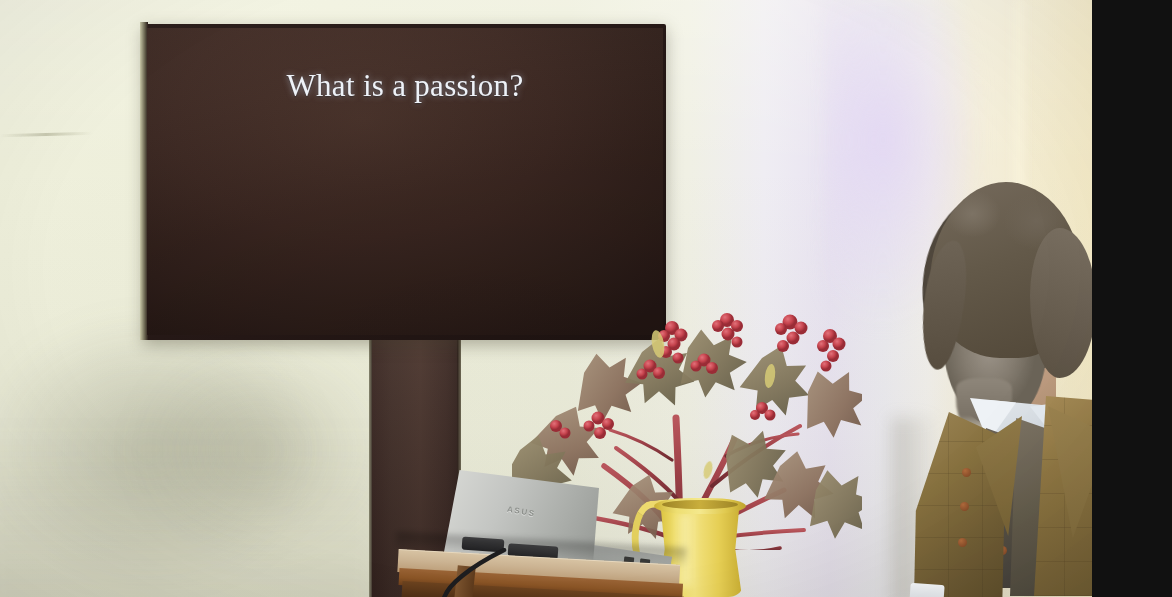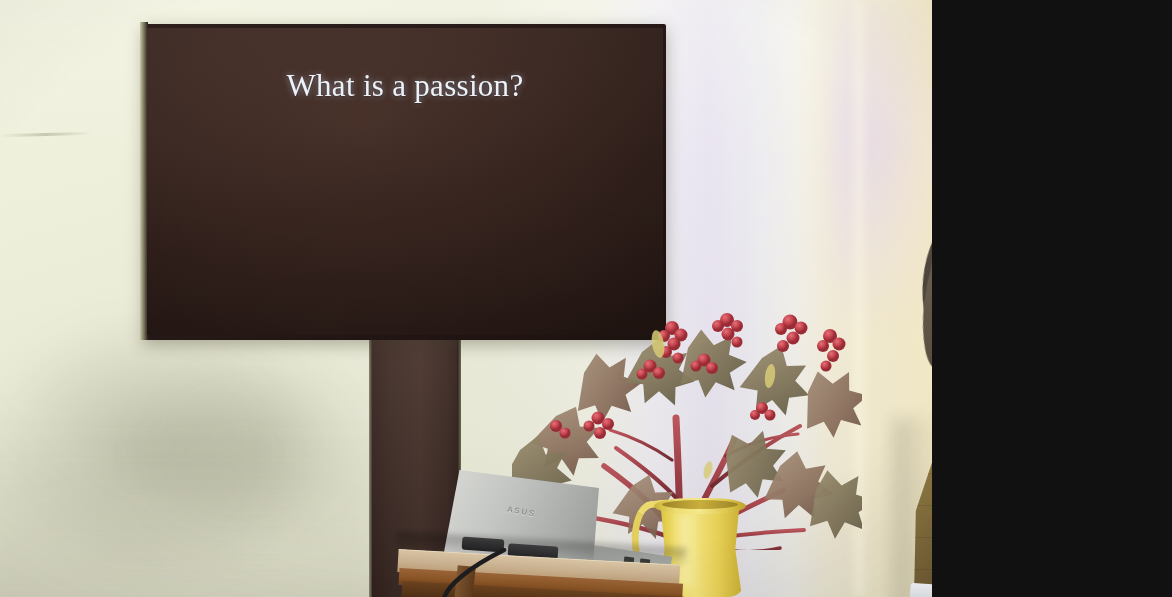--- a/index.html
+++ b/index.html
@@ -1,21 +1,21 @@
 <!DOCTYPE html>
 <html><head>
 <meta charset="utf-8">
 <title>Lecture Room Scene</title>
 <style>
   html,body{margin:0;padding:0;background:#111;}
   *{box-sizing:border-box;}
 
   #scene{
     position:relative;
-    width:932px;height:597px;
+    width:1092px;height:597px;
     overflow:hidden;
     font-family:"Liberation Sans", sans-serif;
     background:#eeeedb;
   }
 
   
   .wall{position:absolute;inset:0;}
   .wall-base{
     background:
       linear-gradient(90deg,

